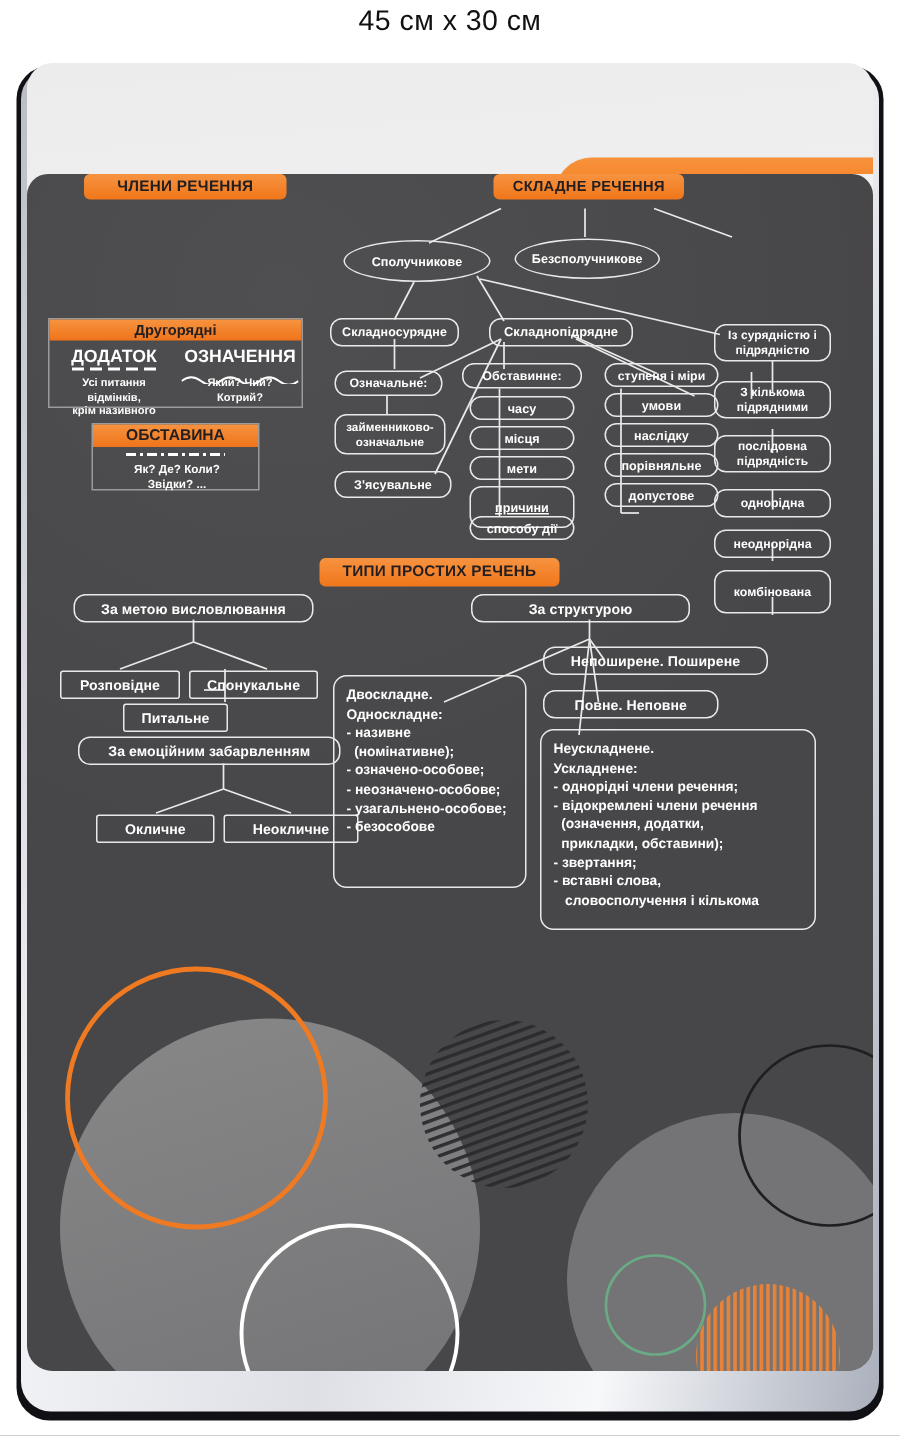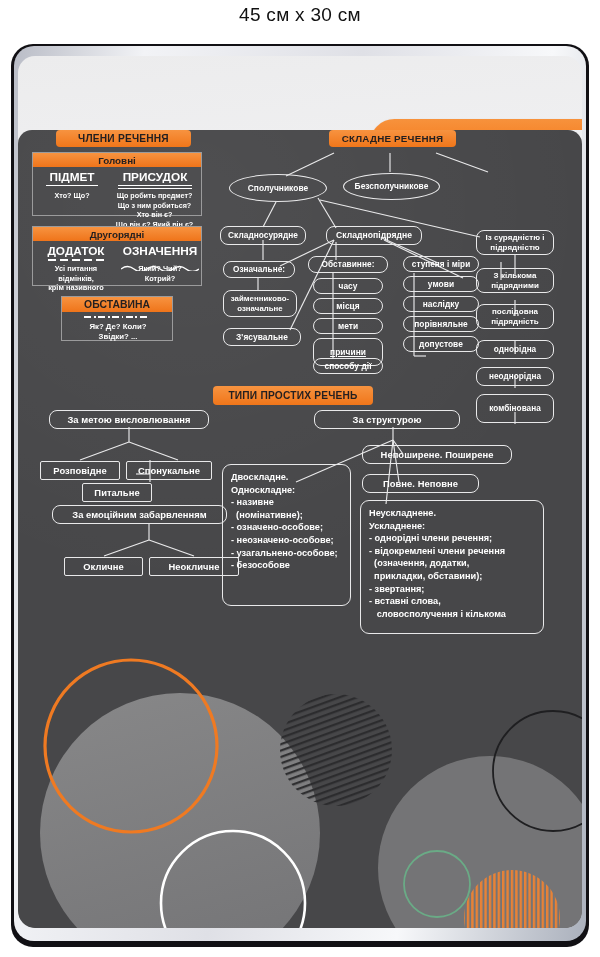--- a/index.html
+++ b/index.html
@@ -19,21 +19,21 @@
   #board-shadow {
     position: absolute; left: 11px; top: 44px; width: 578px; height: 903px;
     background: #111014; border-radius: 22px;
   }
   #board-bezel {
     position: absolute; left: 14px; top: 46px; width: 572px; height: 895px;
     border-radius: 20px;
     background: linear-gradient(100deg,#b9bcc6 0%,#f2f3f6 18%,#dfe0e6 48%,#f7f8fa 74%,#aab0bc 100%);
   }
   #board-inner {
-    position: absolute; left: 18px; top: 56px; width: 564px; height: 872px;
+    position: absolute; left: 18px; top: 42px; width: 564px; height: 872px;
     border-radius: 17px; overflow: hidden;
     background: linear-gradient(175deg,#ececed 0%,#f5f5f7 40%,#e3e4e8 100%);
   }
   
   #field {
     position: absolute; left: 0px; top: 74px; width: 564px; height: 798px;
     background: #474749;
     border-radius: 14px 14px 15px 15px;
     overflow: hidden;
   }
@@ -197,38 +197,20 @@
 
       <path d="M375 297 L375 310"></path>
       <path d="M375 310 L278 352"></path>
       <path d="M375 310 L385 324"></path>
       <path d="M375 310 L381 352"></path>
       <path d="M375 310 L368 374"></path>
     </svg>
 
     <div class="hdr-pill" style="left:38px; top:0px; width:135px; height:17px; font-size:10.2px;">ЧЛЕНИ РЕЧЕННЯ</div>
 
-    <div class="panel" style="left:14px; top:22px; width:170px; height:64px;">
-      <div class="panel-bar">Головні</div>
-
-      <div class="mem-title" style="position:absolute; left:4px; top:17px; width:70px; font-size:11.8px;">ПІДМЕТ</div>
-      <div class="deco" style="left:13px; top:32px; width:52px; height:0; border-top:1.6px solid #fff;"></div>
-      <div class="mem-q" style="position:absolute; left:2px; top:38px; width:74px; font-size:7.2px;">
-        <div>Хто? Що?</div>
-      </div>
-
-      <div class="mem-title" style="position:absolute; left:76px; top:17px; width:92px; font-size:11.8px;">ПРИСУДОК</div>
-      <div class="deco" style="left:85px; top:32px; width:74px; height:4px; border-top:1.5px solid #fff; border-bottom:1.5px solid #fff;"></div>
-      <div class="mem-q" style="position:absolute; left:74px; top:38px; width:95px; font-size:7.2px;">
-        <div>Що робить предмет?</div>
-        <div>Що з ним робиться?</div>
-        <div>Хто він є?</div>
-        <div>Що він є? Який він є?</div>
-      </div>
-    </div>
 
     <div class="panel" style="left:14px; top:96px; width:170px; height:60px;">
       <div class="panel-bar">Другорядні</div>
 
       <div class="mem-title" style="position:absolute; left:2px; top:17px; width:82px; font-size:11.8px;">ДОДАТОК</div>
       <div class="deco" style="left:15px; top:32px; width:56px; height:2px; background:repeating-linear-gradient(90deg,#fff 0 8px,transparent 8px 12px);"></div>
       <div class="mem-q" style="position:absolute; left:0px; top:37px; width:86px; font-size:7.4px;">
         <div>Усі питання</div>
         <div>відмінків,</div>
         <div>крім називного</div>

